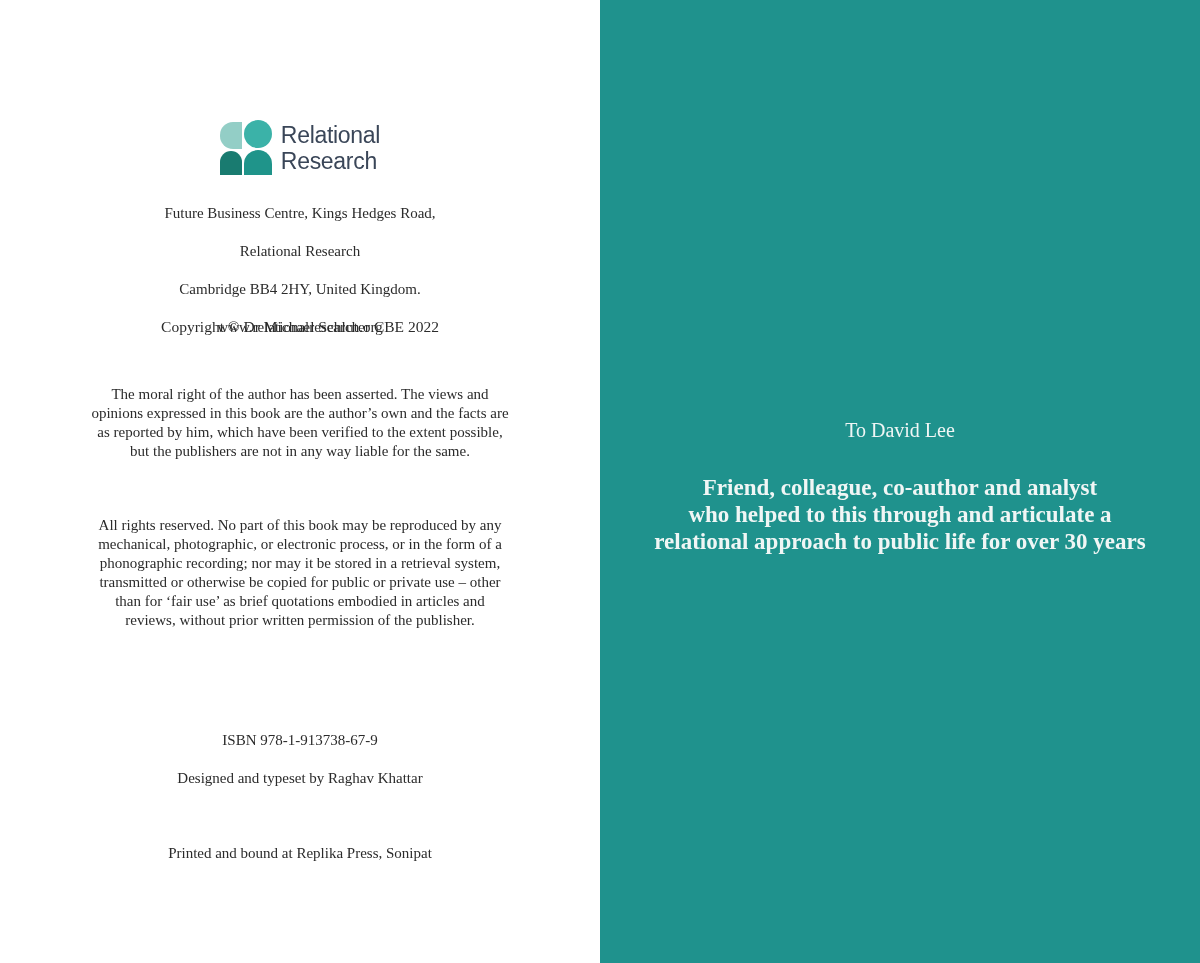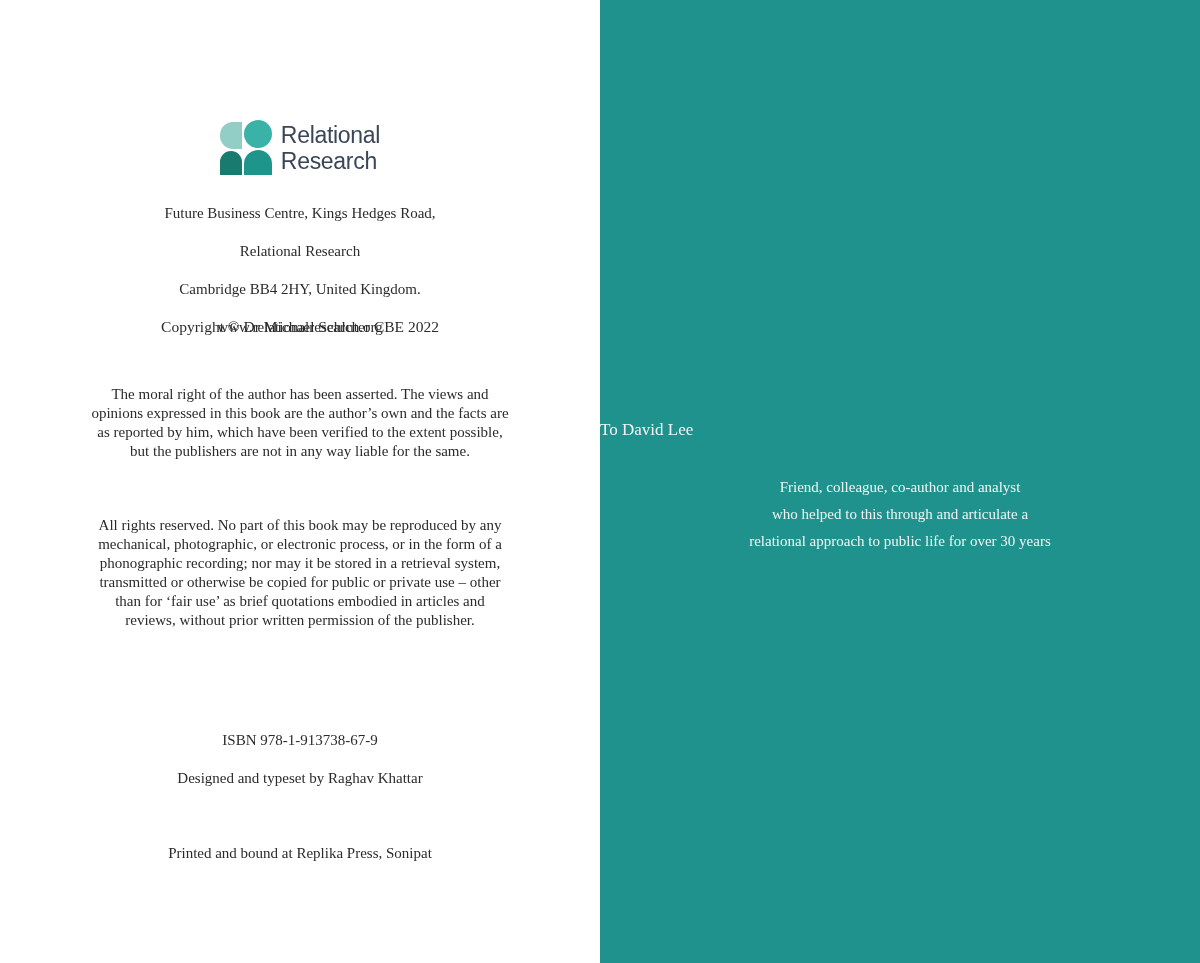--- a/index.html
+++ b/index.html
@@ -96,30 +96,32 @@
   .rights-para { top: 516px; }
   .isbn-line { top: 731px; }
   .designed-line { top: 769px; }
   .printed-line { top: 844px; }
   
   .dedication-to {
     position: absolute;
     top: 419px;
     left: 0;
     width: 600px;
-    font-size: 17px;
+    text-align: center;
+    font-size: 20px;
     line-height: 22px;
   }
   .dedication-lines {
     position: absolute;
     top: 474px;
     left: 0;
     width: 600px;
     text-align: center;
-    font-size: 15px;
+    font-size: 23px;
+    font-weight: bold;
   }
   .dedication-lines div { line-height: 27px; }
 </style>
 </head>
 <body>
 
 <div class="spread">
 
   <div class="left-page">
 

